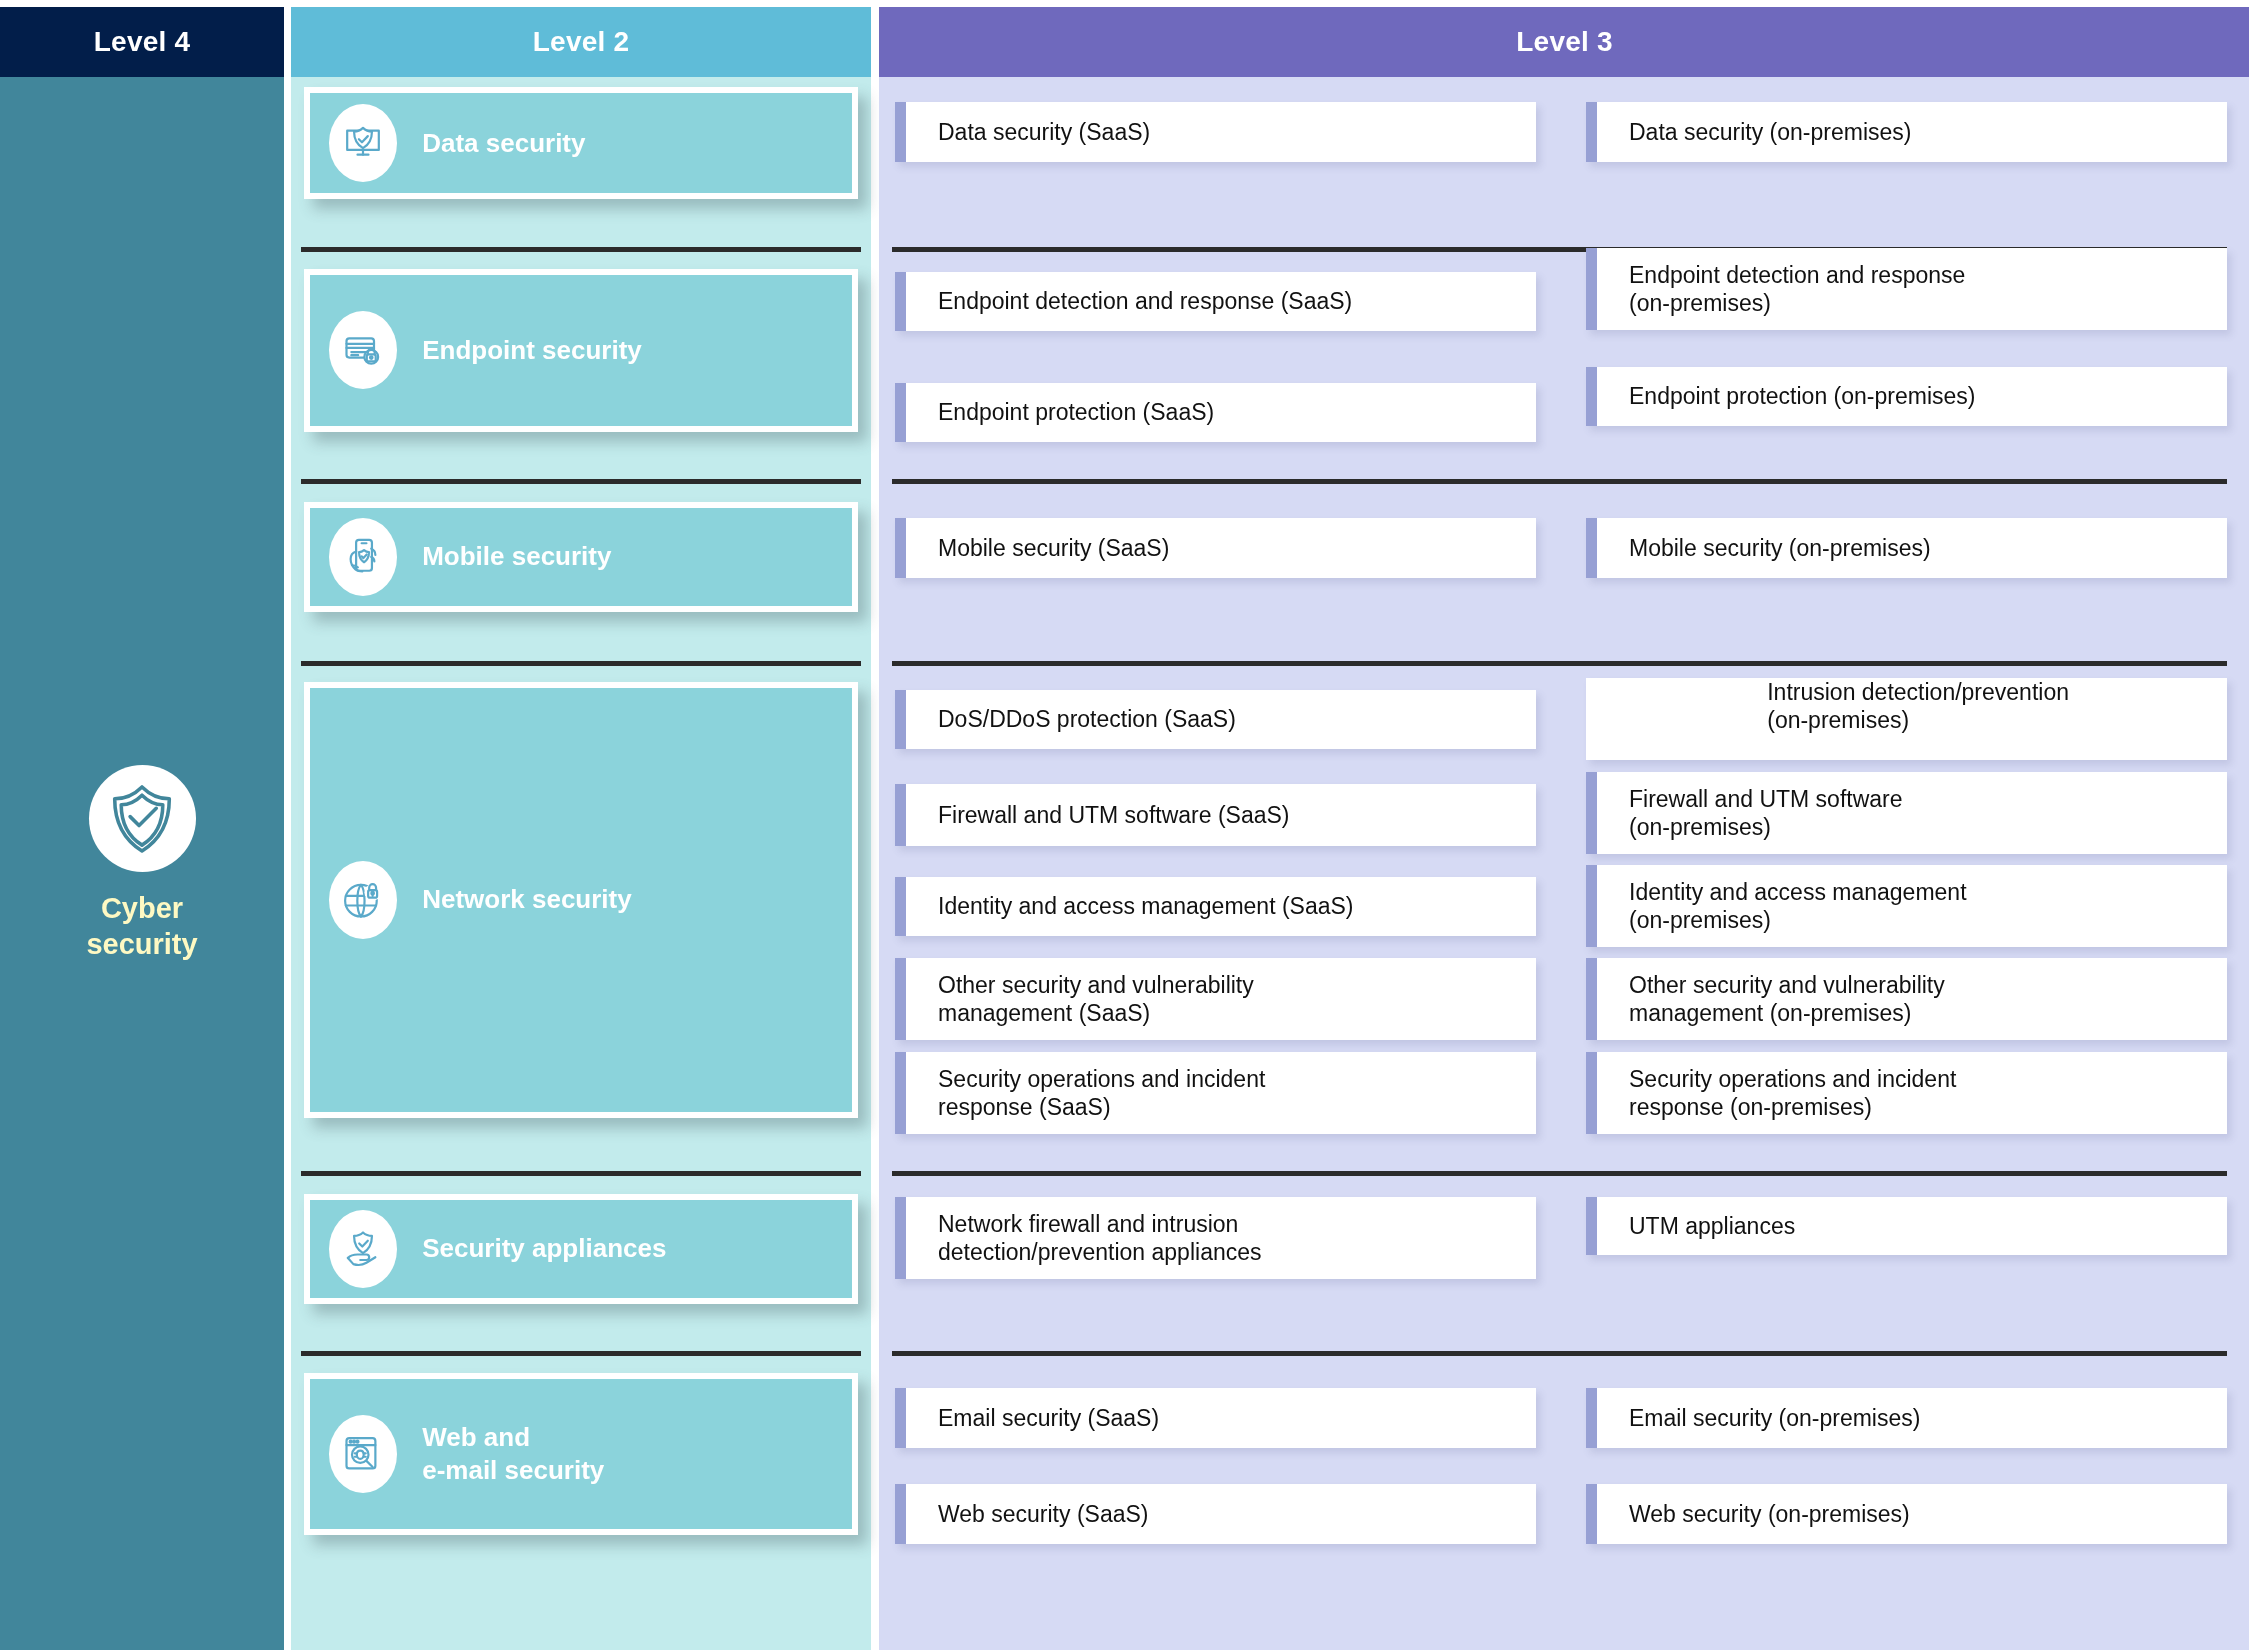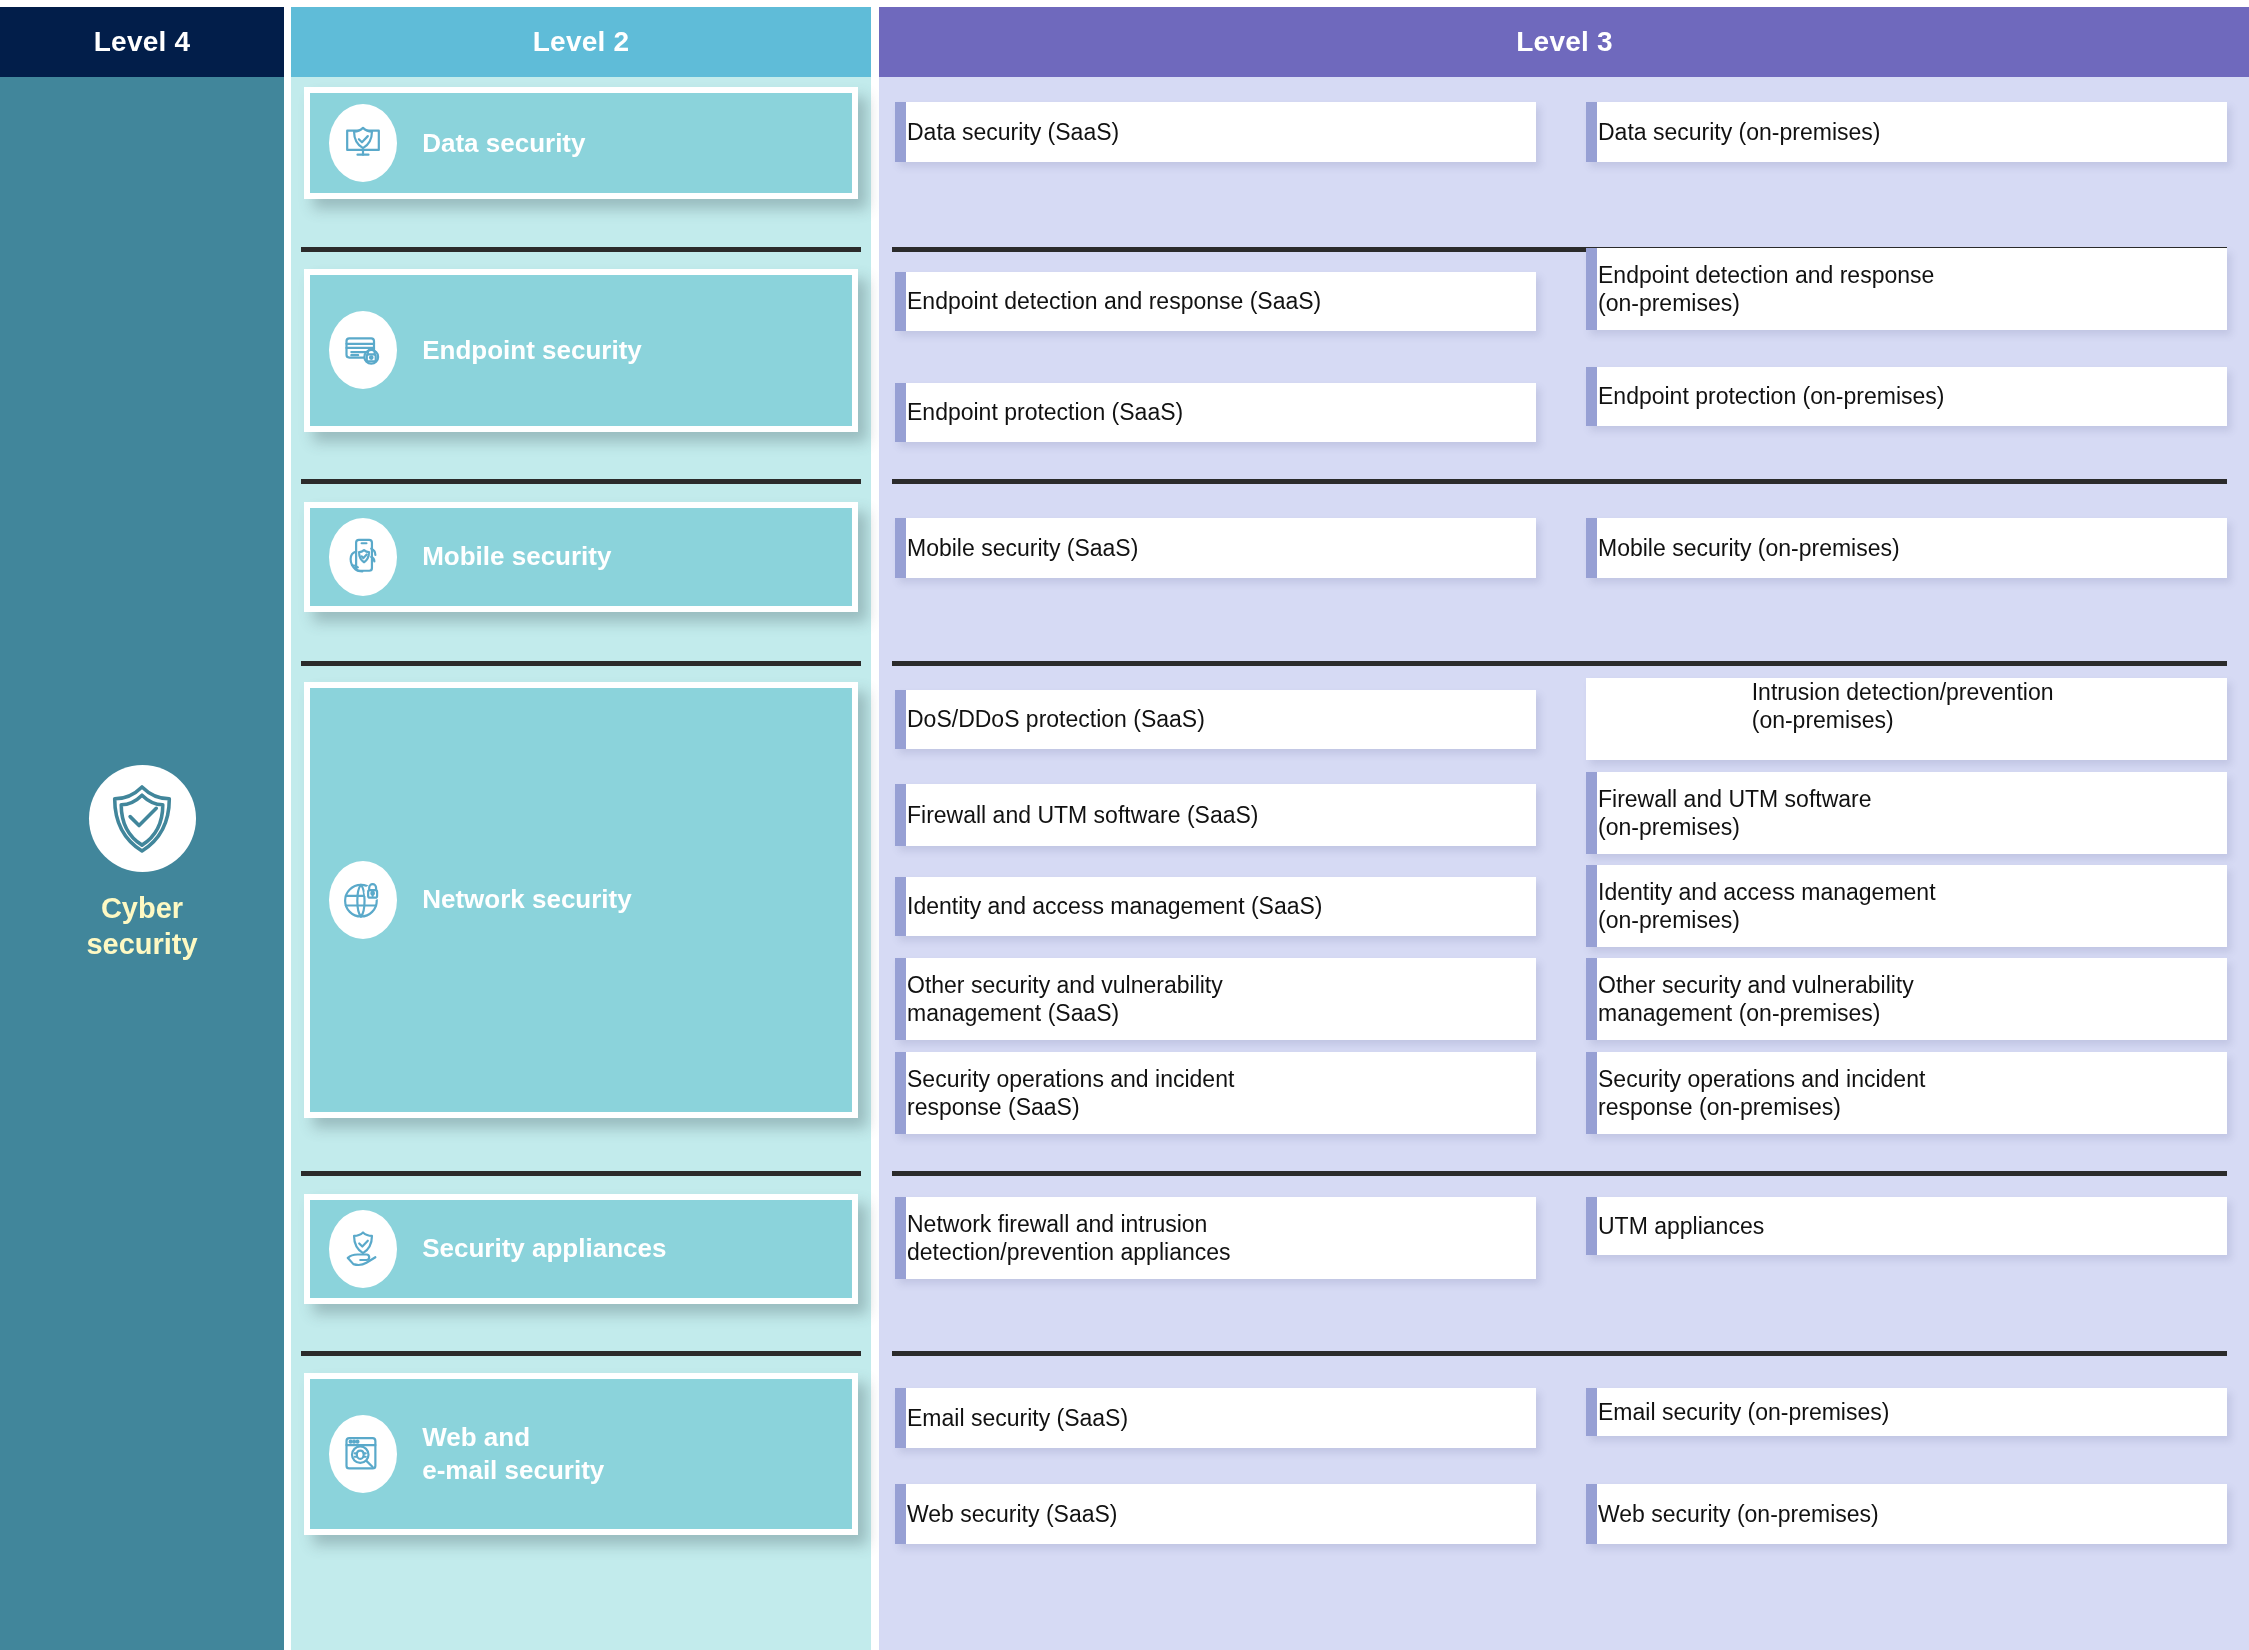--- a/index.html
+++ b/index.html
@@ -144,21 +144,21 @@
   .l3-accent {
     width: 11px;
     align-self: stretch;
     background: #97A0D4;
     flex: 0 0 auto;
   }
   .l3-text {
     color: #111111;
     font-size: 23px;
     line-height: 1.22;
-    padding-left: 1px;
+    padding-left: 32px;
     padding-right: 8.8px;
     white-space: pre-line;
   }
   .l3-col-a { left: 16px;  width: 641px; }
   .l3-col-b { left: 707px; width: 641px; }
 
   svg { display: block; }
 </style>
 </head>
 <body>
@@ -409,21 +409,21 @@
         <span class="l3-accent"></span>
         <span class="l3-text">UTM appliances</span>
       </div>
 
       <div class="sep-dark" style="top:1274px;"></div>
 
       <div class="l3-pill l3-col-a" style="top:1311px; height:60px;">
         <span class="l3-accent"></span>
         <span class="l3-text">Email security (SaaS)</span>
       </div>
-      <div class="l3-pill l3-col-b" style="top:1311px; height:48px;align-items:center;">
+      <div class="l3-pill l3-col-b" style="top:1311px; height:60px;align-items:center;">
         <span class="l3-accent"></span>
         <span class="l3-text">Email security (on-premises)</span>
       </div>
       <div class="l3-pill l3-col-a" style="top:1407px; height:60px;">
         <span class="l3-accent"></span>
         <span class="l3-text">Web security (SaaS)</span>
       </div>
       <div class="l3-pill l3-col-b" style="top:1407px; height:60px;">
         <span class="l3-accent"></span>
         <span class="l3-text">Web security (on-premises)</span>

